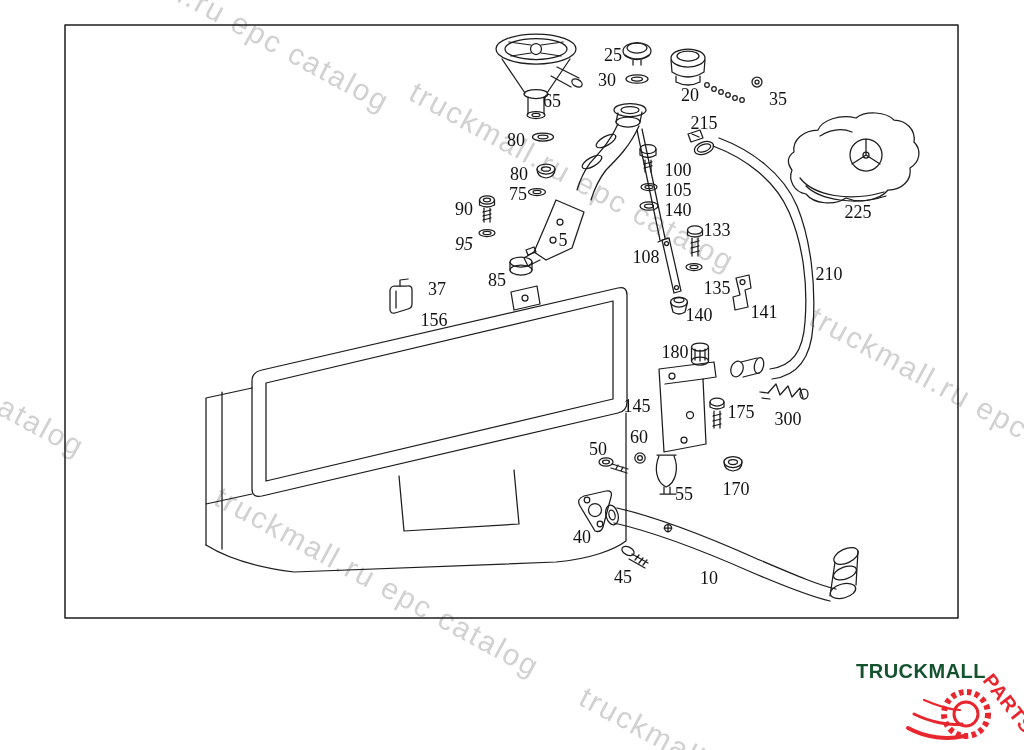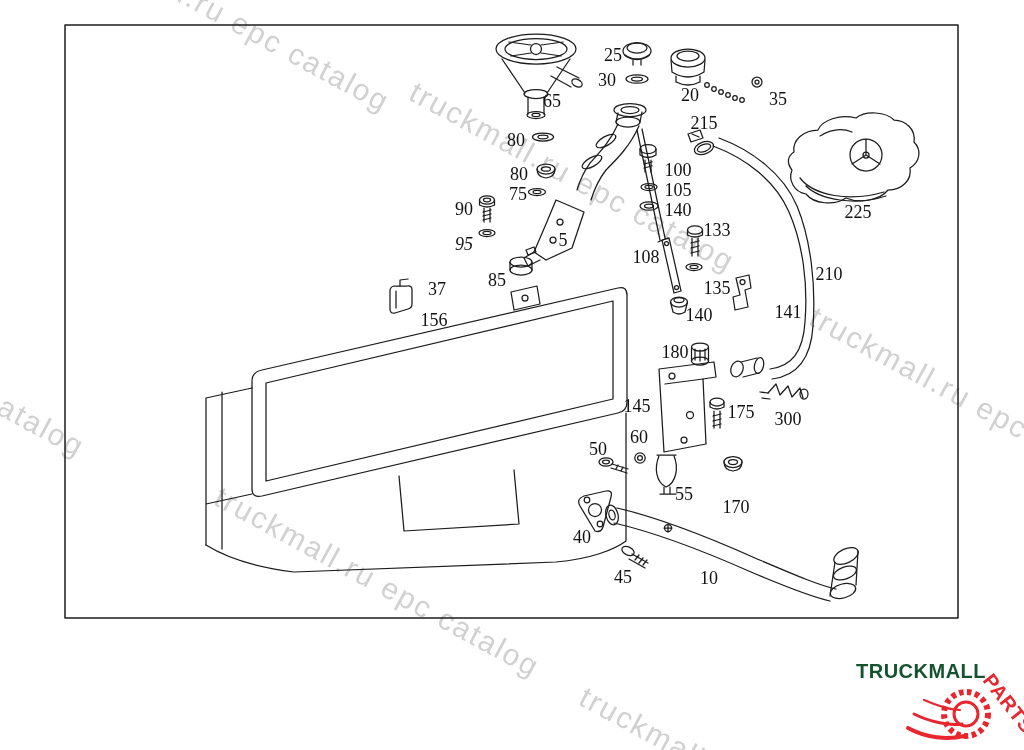--- a/index.html
+++ b/index.html
@@ -308,27 +308,27 @@
   <span class="part-label" style="left:464px;top:209px;">90</span>
   <span class="part-label" style="left:464px;top:244px;font-style:italic;">95</span>
   <span class="part-label" style="left:563px;top:240px;">5</span>
   <span class="part-label" style="left:497px;top:280px;">85</span>
   <span class="part-label" style="left:437px;top:289px;">37</span>
   <span class="part-label" style="left:434px;top:320px;">156</span>
   <span class="part-label" style="left:646px;top:257px;">108</span>
   <span class="part-label" style="left:717px;top:230px;">133</span>
   <span class="part-label" style="left:717px;top:264px;margin-top:24px;">135</span>
   <span class="part-label" style="left:699px;top:315px;">140</span>
-  <span class="part-label" style="left:788px;top:312px;text-align:center;">141</span>
+  <span class="part-label" style="left:764px;top:312px;text-align:center;">141</span>
   <span class="part-label" style="left:829px;top:274px;text-align:center;">210</span>
   <span class="part-label" style="left:675px;top:352px;">180</span>
   <span class="part-label" style="left:637px;top:406px;">145</span>
   <span class="part-label" style="left:741px;top:412px;">175</span>
   <span class="part-label" style="left:788px;top:419px;">300</span>
-  <span class="part-label" style="left:736px;top:507px;">170</span>
+  <span class="part-label" style="left:736px;top:489px;">170</span>
   <span class="part-label" style="left:598px;top:449px;">50</span>
   <span class="part-label" style="left:639px;top:437px;">60</span>
   <span class="part-label" style="left:664px;top:494px;margin-left:20px;">55</span>
   <span class="part-label" style="left:582px;top:537px;">40</span>
   <span class="part-label" style="left:623px;top:577px;">45</span>
   <span class="part-label" style="left:709px;top:578px;">10</span>
 
   <div class="logo">
     <div class="logo-text">
       <span class="brand">TRUCKMALL</span><span class="suffix">PARTS</span>

